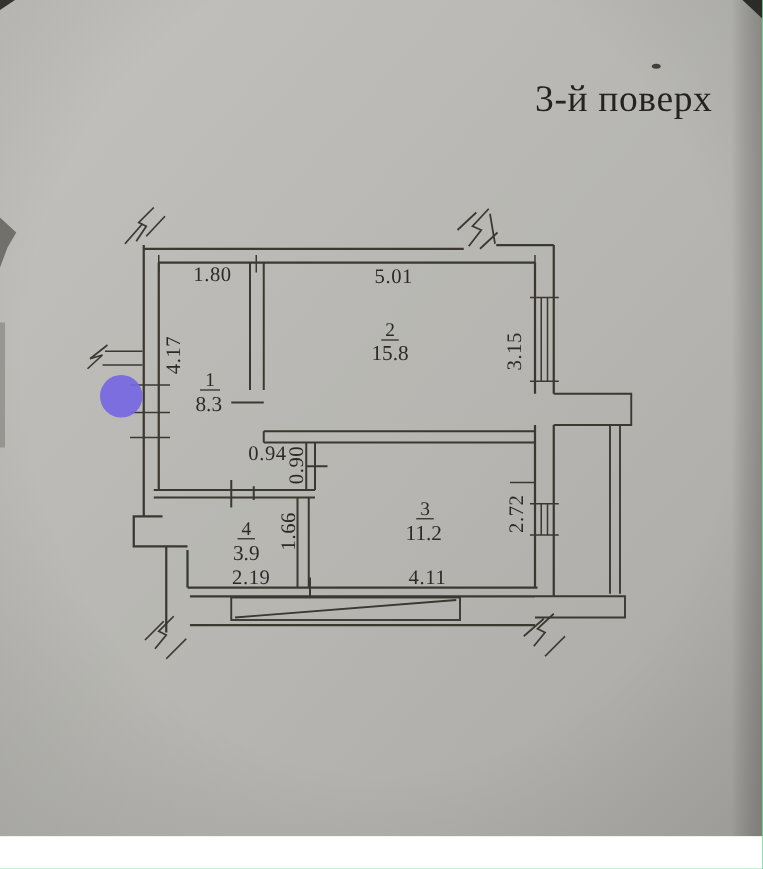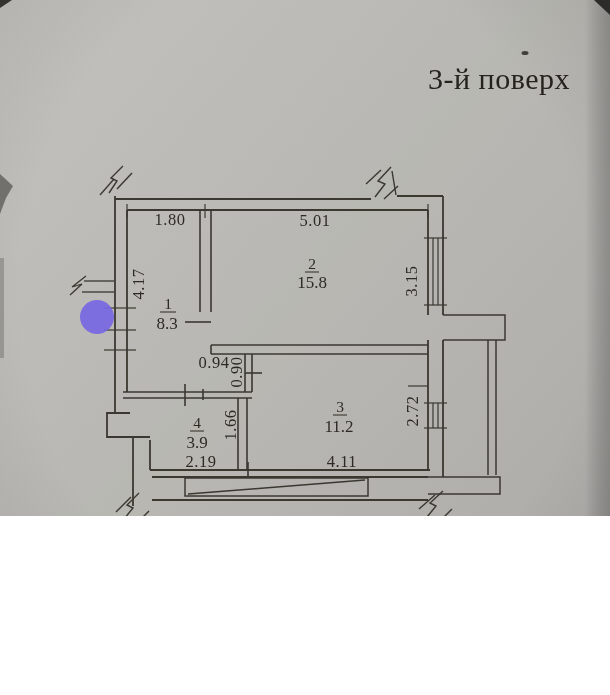--- a/index.html
+++ b/index.html
@@ -1,19 +1,19 @@
 <!DOCTYPE html>
 <html><head>
 <meta charset="utf-8">
 <style>
   html,body{margin:0;padding:0;}
   body{font-family:"Liberation Serif","DejaVu Serif",serif;}
   .page{
     position:relative;
-    width:610px;height:516px;
+    width:610px;height:669px;
     overflow:hidden;
     background:#22c55e;
   }
   .page svg{position:absolute;left:0;top:0;}
   text{fill:#26231e;}
   .plan-line{stroke:#34312b;fill:none;}
   .dim-text{font-size:16.5px;letter-spacing:.5px;}
   .room-num{font-size:15.5px;}
   .room-area{font-size:17px;}
   .title-text{font-size:30px;letter-spacing:.5px;}

